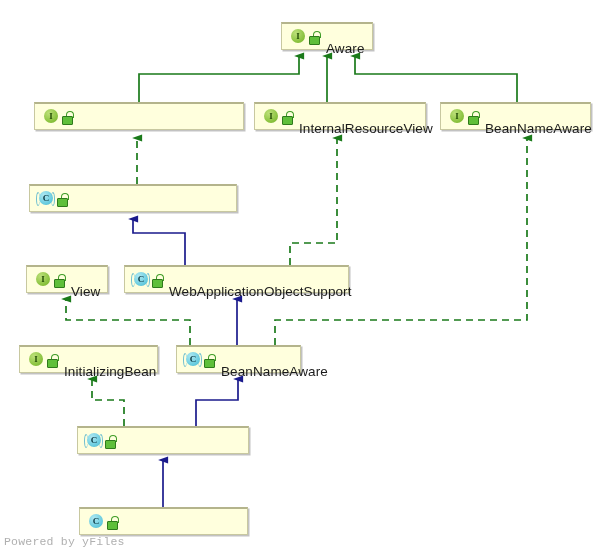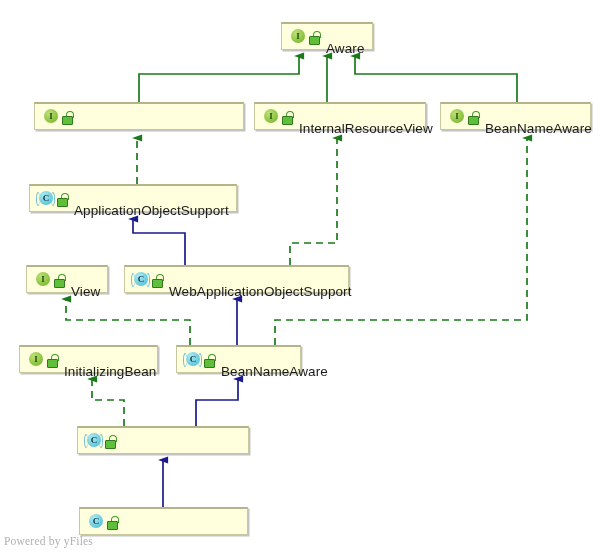--- a/index.html
+++ b/index.html
@@ -115,21 +115,21 @@
     background: #5fbf3a;
     border: 1px solid #2f7a1c;
     border-radius: 1px;
   }
   #watermark {
     position: absolute;
     left: 4px;
     top: 535px;
     font-size: 11.5px;
     color: #b0b0b0;
-    font-family: Liberation Serif, serif;
+    font-family: Liberation Mono, monospace;
     letter-spacing: 0.2px;
   }
 </style>
 </head>
 <body>
 
 <div id="diagram-root">
 
   <svg id="edge-layer" viewBox="0 0 608 557" width="608" height="557">
     <defs>
@@ -197,21 +197,20 @@
         <span class="node-label">BeanNameAware</span>
       </div>
       <div class="uml-node" style="left: 29px; top: 184px; width: 208px;">
         <span class="stereo-icon cls abstract">
           <span class="disc">C</span>
         </span>
         <span class="lock-icon">
           <span class="shackle"></span>
           <span class="body"></span>
         </span>
-        <span class="node-label">ApplicationObjectSupport</span>
       </div>
       <div class="uml-node" style="left: 26px; top: 265px; width: 82px;">
         <span class="stereo-icon iface">
           <span class="disc">I</span>
         </span>
         <span class="lock-icon">
           <span class="shackle"></span>
           <span class="body"></span>
         </span>
         <span class="node-label">View</span>

